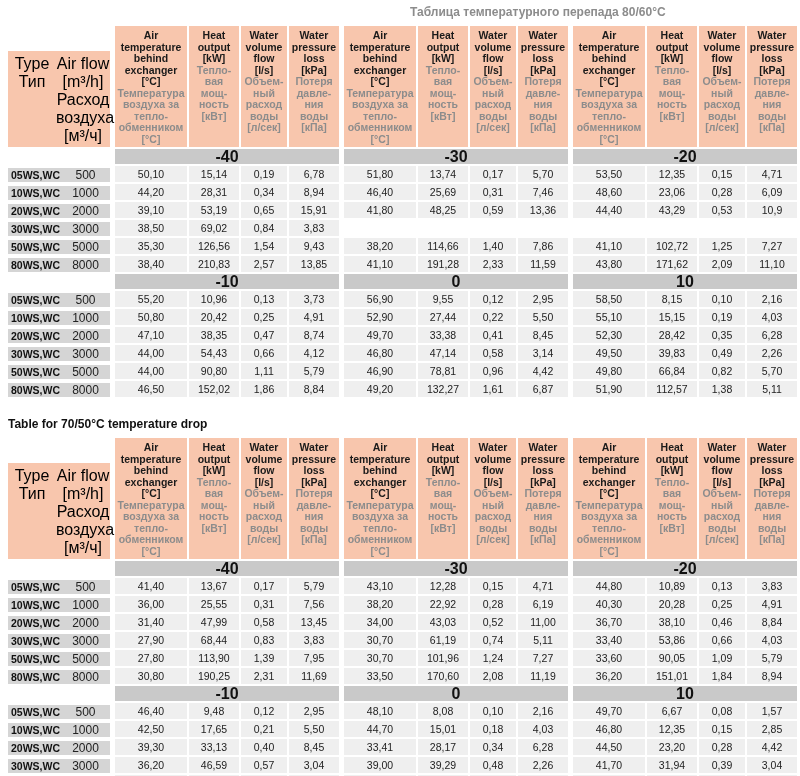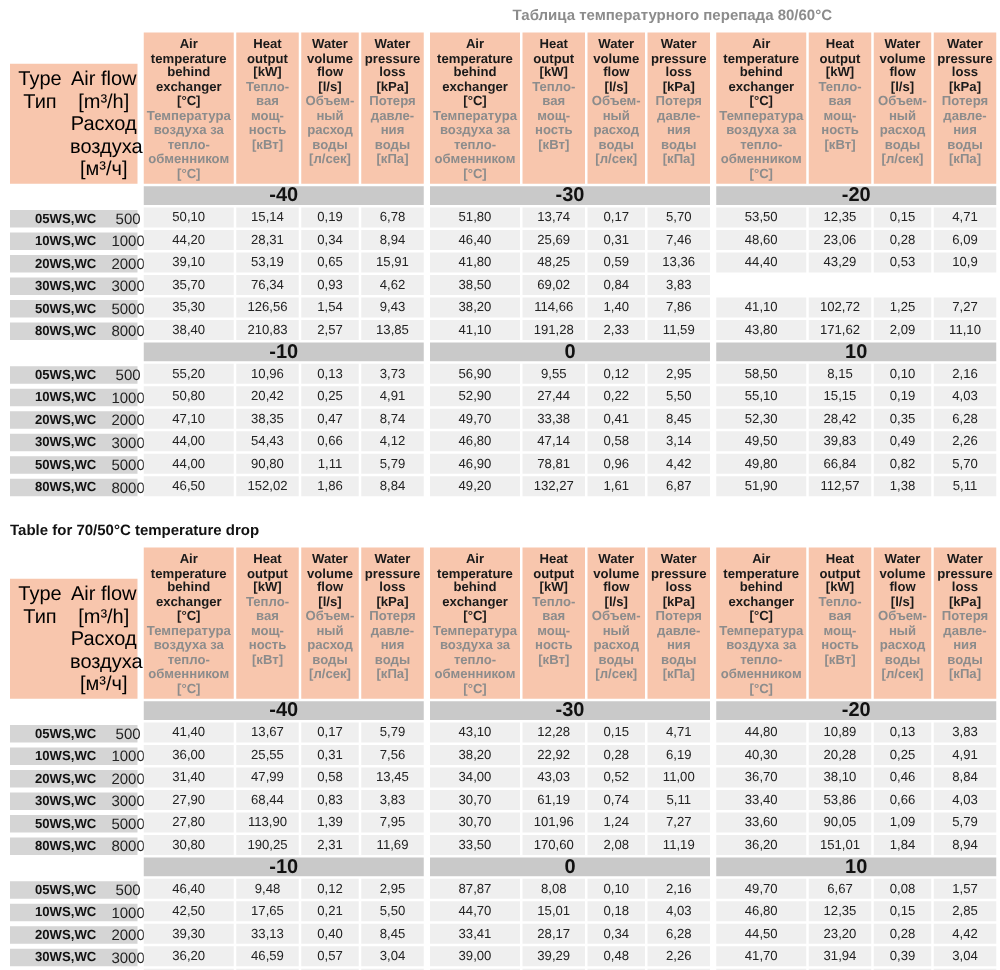--- a/index.html
+++ b/index.html
@@ -36,21 +36,21 @@
   .hsub-flow{width:54px; flex:0 0 54px;}
 
   
   .band-row{height:15px;}
   .bandspacer{width:102px; flex:0 0 102px; background:transparent;}
   .bandcell{width:224px; flex:0 0 224px; background:var(--band-bg); font-weight:bold; font-size:16px; line-height:15px; text-align:center; color:#111;}
 
   
   .data-row{height:16px;}
   .labelcell{width:102px; flex:0 0 102px; background:var(--label-bg); display:flex; align-items:center;}
-  .typename{font-weight:bold; font-size:10.5px; color:#111; padding-left:20px; width:50px; flex:0 0 50px; white-space:nowrap;}
+  .typename{font-weight:bold; font-size:10.5px; color:#111; padding-left:3px; width:50px; flex:0 0 50px; white-space:nowrap;}
   .flowval{font-size:12px; color:#222; width:49px; flex:0 0 49px; text-align:center;}
   .dcell{background:var(--cell-bg); font-size:10.5px; line-height:16px; text-align:center; color:#222;}
 </style>
 </head>
 <body>
 
 <div class="page">
   <div id="tables-container">
       <div class="table-block">
         <div class="titlebar">
@@ -288,26 +288,20 @@
               <div class="dcell c2">0,53</div>
               <div class="dcell c3">10,9</div>
             </div>
           </div>
           <div class="row data-row">
             <div class="labelcell w-label">
               <div class="typename">30WS,WC</div>
               <div class="flowval">3000</div>
             </div>
             <div class="dgroup">
-              <div class="dcell c0">35,70</div>
-              <div class="dcell c1">76,34</div>
-              <div class="dcell c2">0,93</div>
-              <div class="dcell c3">4,62</div>
-            </div>
-            <div class="dgroup">
               <div class="dcell c0">38,50</div>
               <div class="dcell c1">69,02</div>
               <div class="dcell c2">0,84</div>
               <div class="dcell c3">3,83</div>
             </div>
           </div>
           <div class="row data-row">
             <div class="labelcell w-label">
               <div class="typename">50WS,WC</div>
               <div class="flowval">5000</div>
@@ -827,21 +821,21 @@
               <div class="typename">05WS,WC</div>
               <div class="flowval">500</div>
             </div>
             <div class="dgroup">
               <div class="dcell c0">46,40</div>
               <div class="dcell c1">9,48</div>
               <div class="dcell c2">0,12</div>
               <div class="dcell c3">2,95</div>
             </div>
             <div class="dgroup">
-              <div class="dcell c0">87,87</div>
+              <div class="dcell c0">48,10</div>
               <div class="dcell c1">8,08</div>
               <div class="dcell c2">0,10</div>
               <div class="dcell c3">2,16</div>
             </div>
             <div class="dgroup">
               <div class="dcell c0">49,70</div>
               <div class="dcell c1">6,67</div>
               <div class="dcell c2">0,08</div>
               <div class="dcell c3">1,57</div>
             </div>

